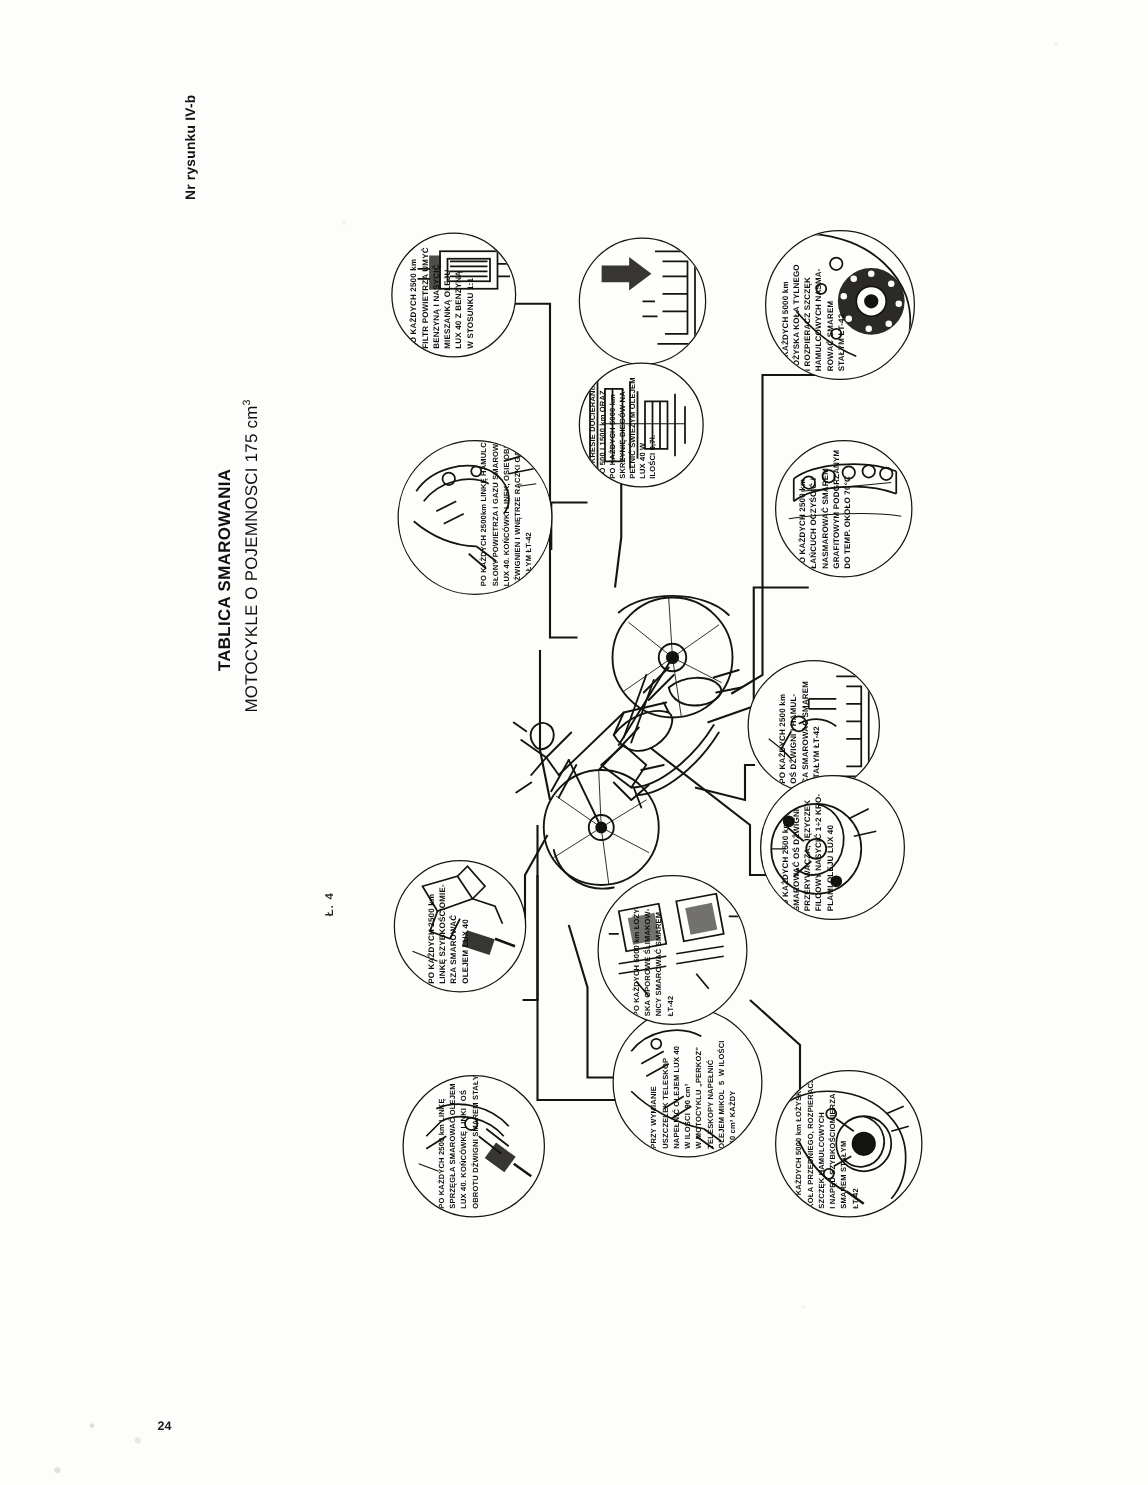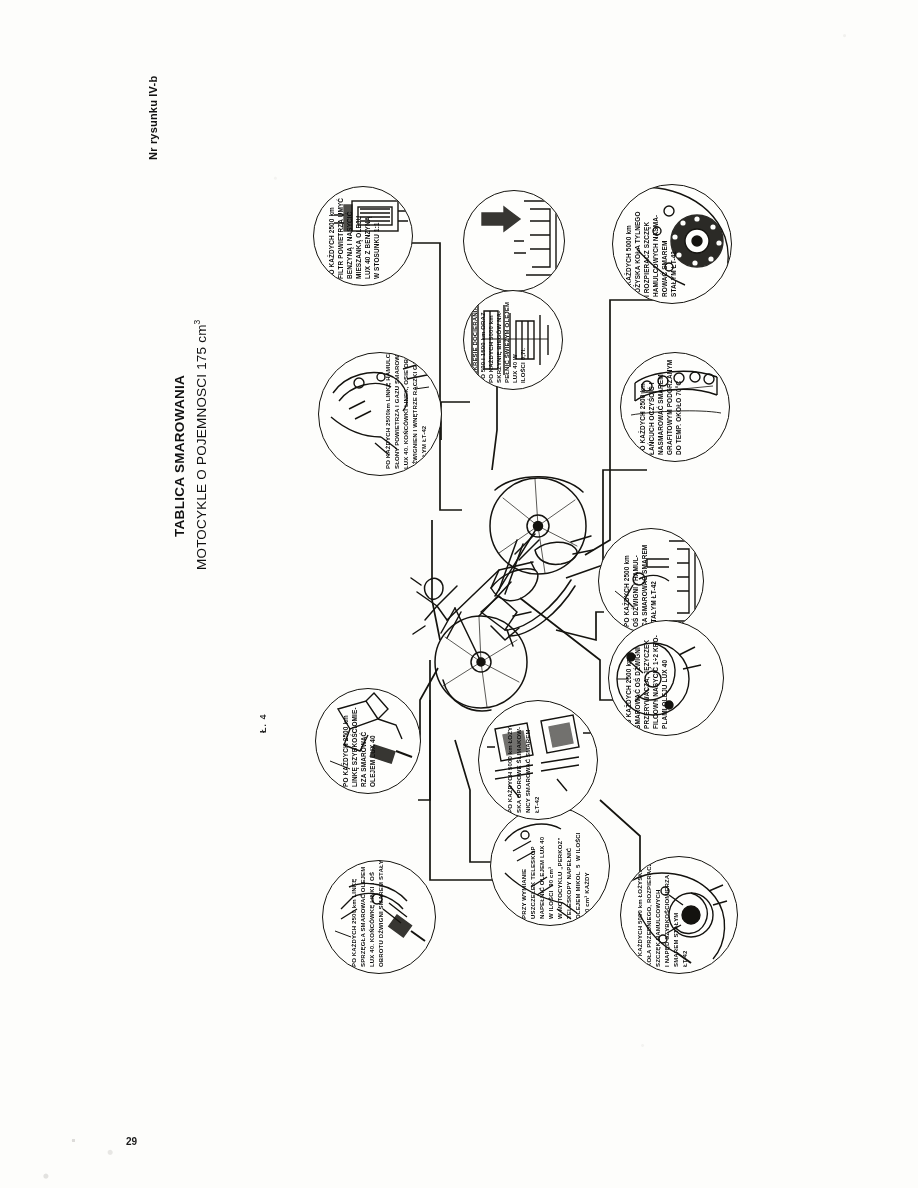--- a/index.html
+++ b/index.html
@@ -92,21 +92,21 @@
 <div id="page">
 
   <div class="rot" id="fig-no" style="left:147px;top:160px;">Nr rysunku IV-b</div>
 
   <div class="rot" id="title-main" style="left:172px;top:537px;">TABLICA SMAROWANIA</div>
 
   <div class="rot" id="title-sub" style="left:192px;top:570px;"><span>MOTOCYKLE O POJEMNOSCI 175 cm</span><sup>3</sup></div>
 
   <div id="fig-mark">Ł. 4</div>
 
-  <div id="page-num">29</div>
+  <div id="page-num">24</div>
 
   <svg id="wires" width="918" height="1188" viewBox="0 0 918 1188">
     <g fill="none" stroke="#15140f" stroke-width="1.7">
 
       <path d="M407,243 L440,243 L440,510 L462,510"></path>
 
       <path d="M497,384 L497,430 L492,470"></path>
 
       <path d="M665,300 L610,300 L610,540 L585,555"></path>
 

